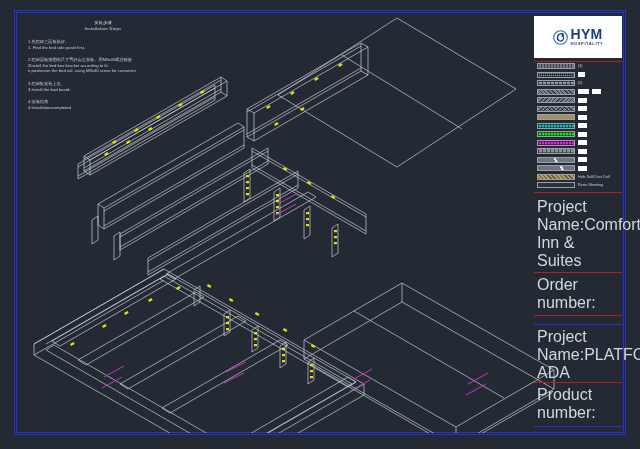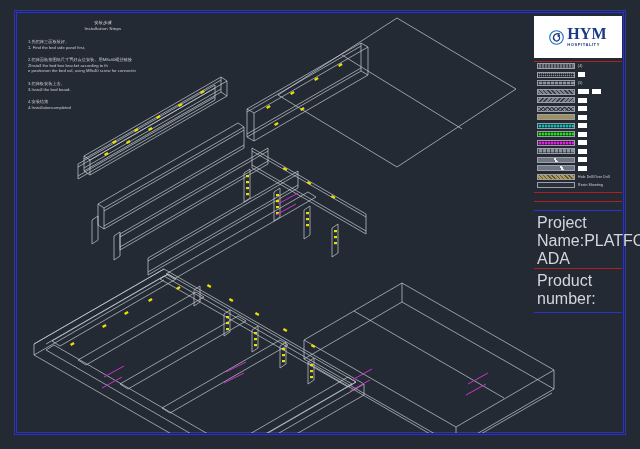--- a/index.html
+++ b/index.html
@@ -46,22 +46,22 @@
     position:absolute;left:530px;top:12px;width:94px;height:421px;
   }
   .logo-box{
     position:absolute;left:4px;top:4px;width:88px;height:42px;
     background:#ffffff;display:flex;align-items:center;
     justify-content:center;gap:3px;
   }
   .logo-mark{width:15px;height:15px;flex:0 0 auto;}
   .logo-text{display:flex;flex-direction:column;line-height:1;}
   .logo-hym{
-    font-size:16px;font-weight:bold;color:#1b3a86;letter-spacing:.2px;
-    font-family:Liberation Serif, serif;
+    font-size:14px;font-weight:bold;color:#1b3a86;letter-spacing:.2px;
+    font-family:Liberation Sans, sans-serif;
   }
   .logo-sub{
     font-size:4.1px;font-weight:bold;color:#1b3a86;letter-spacing:.55px;
     margin-top:1px;
   }
 
   
   .legend{
     position:absolute;left:4px;top:49px;width:88px;height:132px;
     border-top:1px solid #b02020;border-bottom:1px solid #b02020;
@@ -400,22 +400,31 @@
           <span class="lbl-text">Hole Drill/Over Drill</span>
         </div>
         <div class="lrow">
           <div class="swatch" style="background:#2b313a;background-image:linear-gradient(0deg,transparent 40%,#e020e0 40% 60%,transparent 60%);"></div>
           <span class="lbl-text">Resin Sheeting</span>
         </div>
       </div>
 
     <div class="titleblock">
 
+      <div class="tb-row2 top">
+        <div style="padding:2.5px 0 0 3px">
+          <span class="t">Project Name:</span><span class="t">Comfort Inn &amp;</span>
+        </div>
+        <div style="padding:0 0 2.5px 3px">
+          <span class="t">Suites</span>
+        </div>
+      </div>
 
       <div class="tb-row2" style="padding:3px 0 3px 3px;">
+        <span class="t">Order number:</span>
       </div>
 
       <div class="tb-row2 blue" style="height:9px;"></div>
 
       <div class="tb-row2">
         <div style="padding:2.5px 0 0 3px">
           <span class="t">Project Name:</span><span class="t">PLATFORM ADA</span>
         </div>
       </div>
 

